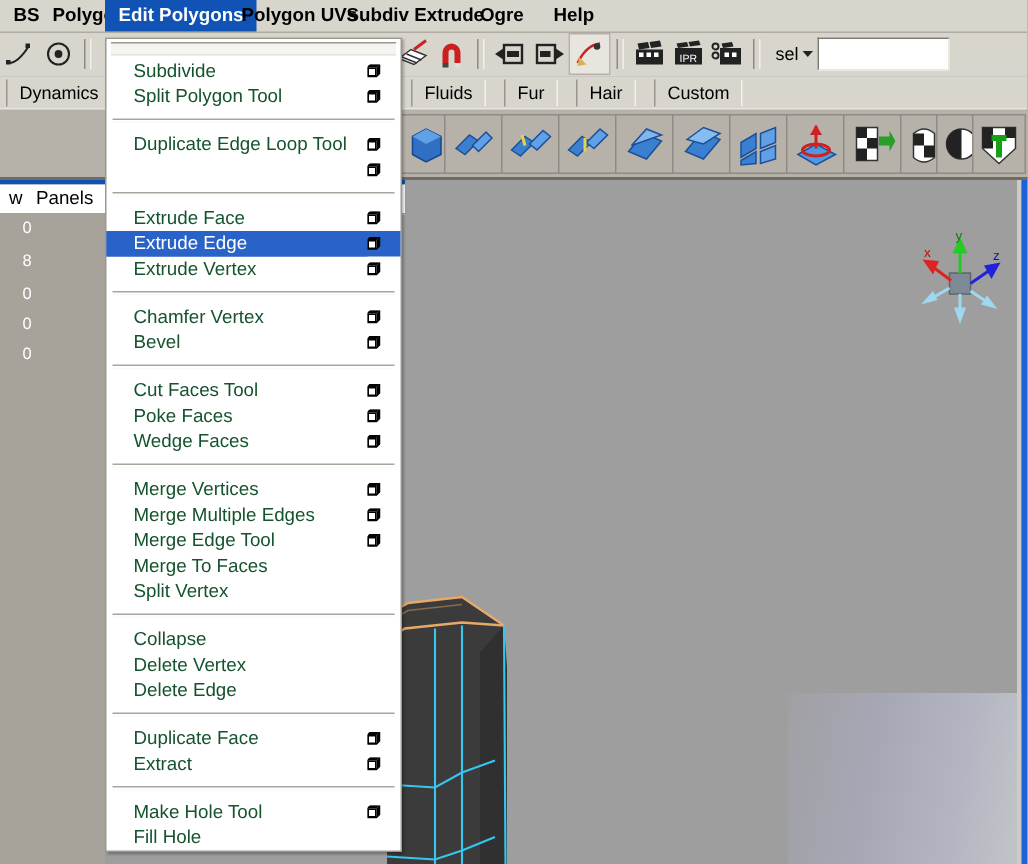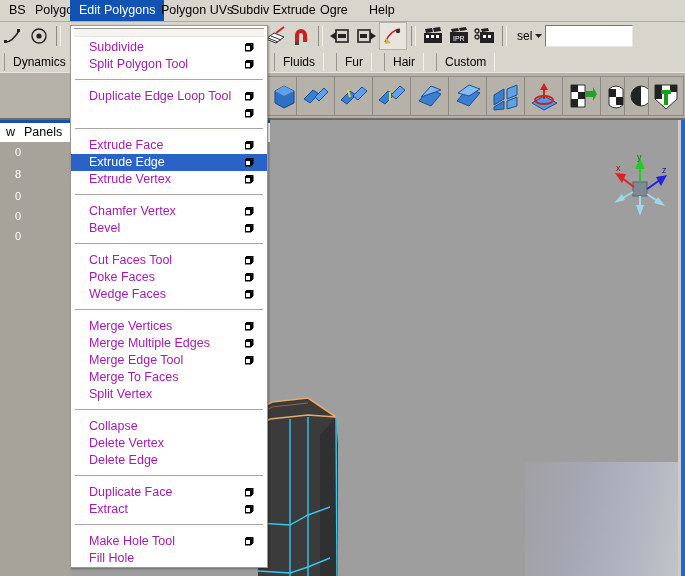--- a/index.html
+++ b/index.html
@@ -23,21 +23,21 @@
   .gizmo svg{display:block;}
 
   
   .mesh{position:absolute;left:258px;top:395px;width:118px;height:181px;}
   .mesh svg{display:block;}
 
   
   .menubar{position:absolute;left:0;top:0;width:685px;height:21px;background:#d8d5cd;
     border-bottom:1px solid #b0aca4;}
   .menubar .mi{position:absolute;top:0;height:21px;line-height:21px;padding:0 9px;
-    font-size:12.5px;color:#000;white-space:nowrap;cursor:default;}
+    font-size:12.5px;color:#000;white-space:nowrap;cursor:default;font-weight:bold;}
   .menubar .mi.active{background:#1153b5;color:#fff;}
 
   
   .toolbar1{position:absolute;left:0;top:21px;width:685px;height:30px;background:#d8d5cd;}
   .tb-icons{position:absolute;top:0;height:30px;display:flex;align-items:center;}
   .tbi{width:26px;height:26px;display:flex;align-items:center;justify-content:center;}
   .tbi svg{display:block;}
   .tb-sep{width:3px;height:20px;border-left:1px solid #8d8a84;border-right:1px solid #f2efe9;margin:0 4px;}
   .sel-label{font-size:12px;margin:0 2px 0 6px;display:flex;align-items:flex-end;gap:2px;}
   .sel-field{width:82px;height:18px;background:#fff;border:1px solid #7b7872;
@@ -66,21 +66,21 @@
 
   
   .menu{position:absolute;left:70px;top:25px;width:196px;
     background:#fff;border:1px solid #9c9890;
     box-shadow:1px 1px 2px rgba(0,0,0,.32);}
   .menu-inner{padding:0;}
   .tearoff{height:7px;margin:2px 3px 2px 3px;
     border-top:1px solid #9b9790;border-bottom:1px solid #e6e3dd;
     background:#f6f4f0;}
   .menu-item{position:relative;height:17px;line-height:17px;padding:0 0 0 18px;
-    font-size:12.5px;color:#a21caf;white-space:nowrap;cursor:default;}
+    font-size:12.5px;color:#14532d;white-space:nowrap;cursor:default;}
   .menu-item .lbl{display:inline-block;}
   .menu-item.sel{background:#2a63c8;color:#ffffff;}
   .menu-item.sel .hl{position:absolute;left:0;top:0;width:174px;height:17px;background:#2a63c8;z-index:0;}
   .menu-item.sel .lbl{position:relative;z-index:1;}
   .optbox{position:absolute;right:13px;top:4px;width:9px;height:9px;}
   .optbox svg{display:block;}
   .menu-sep{height:1px;margin:3px 4px;border-top:1px solid #a9a59e;border-bottom:1px solid #fbfaf8;}
   .menu-sep-row{height:3px;}
 </style>
 </head>

